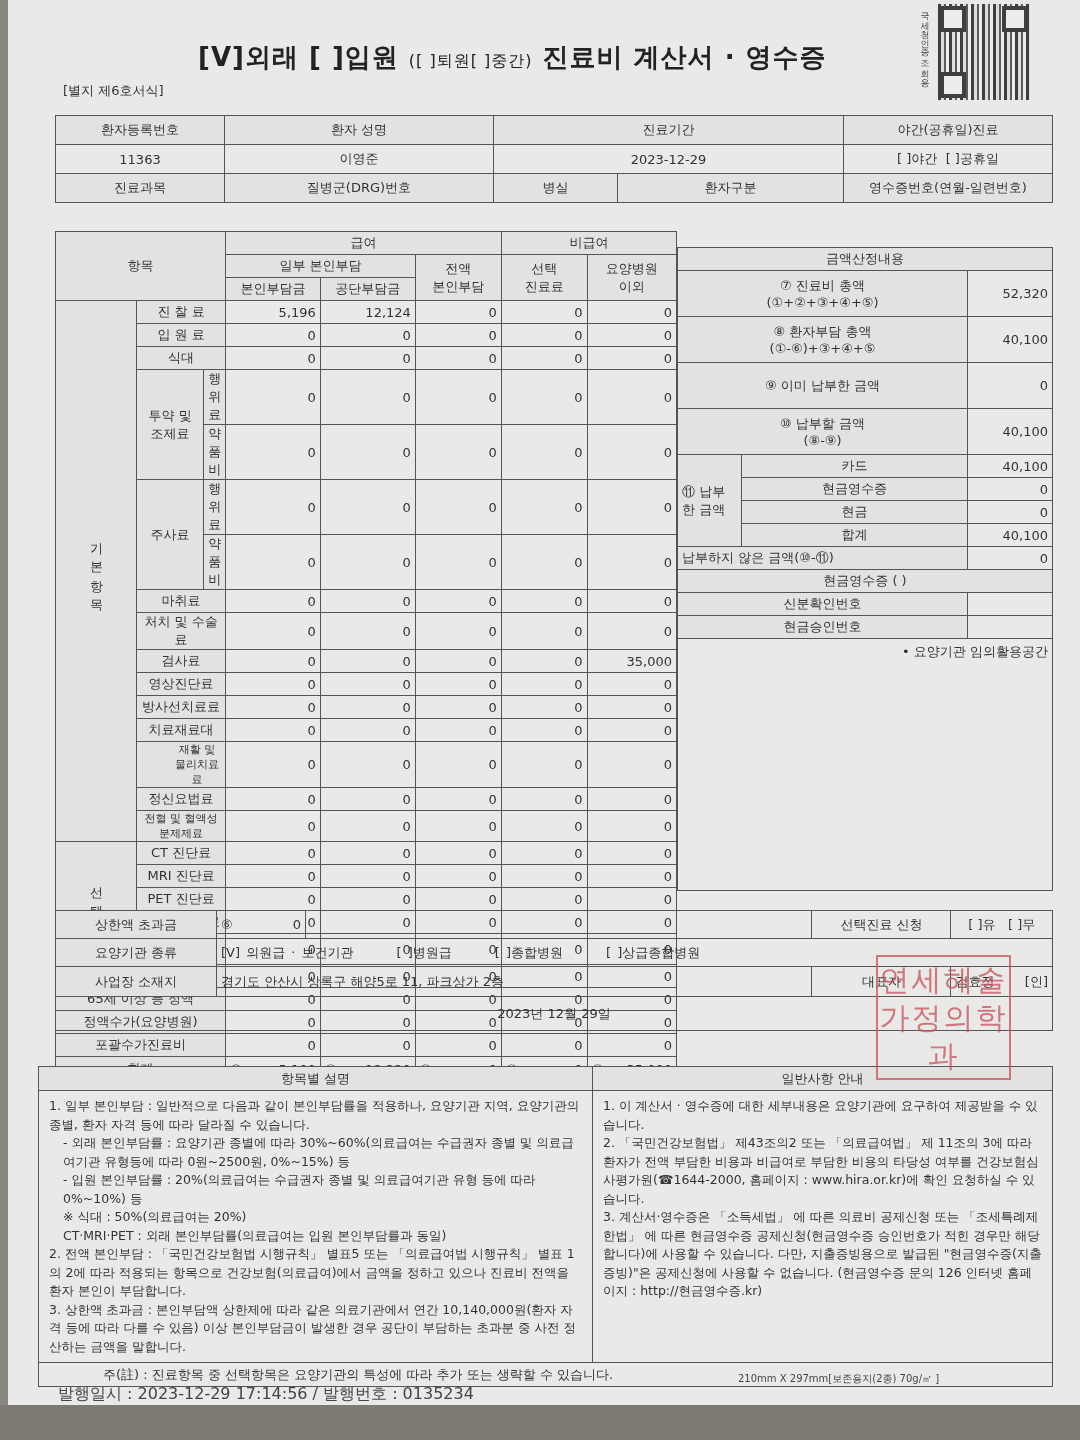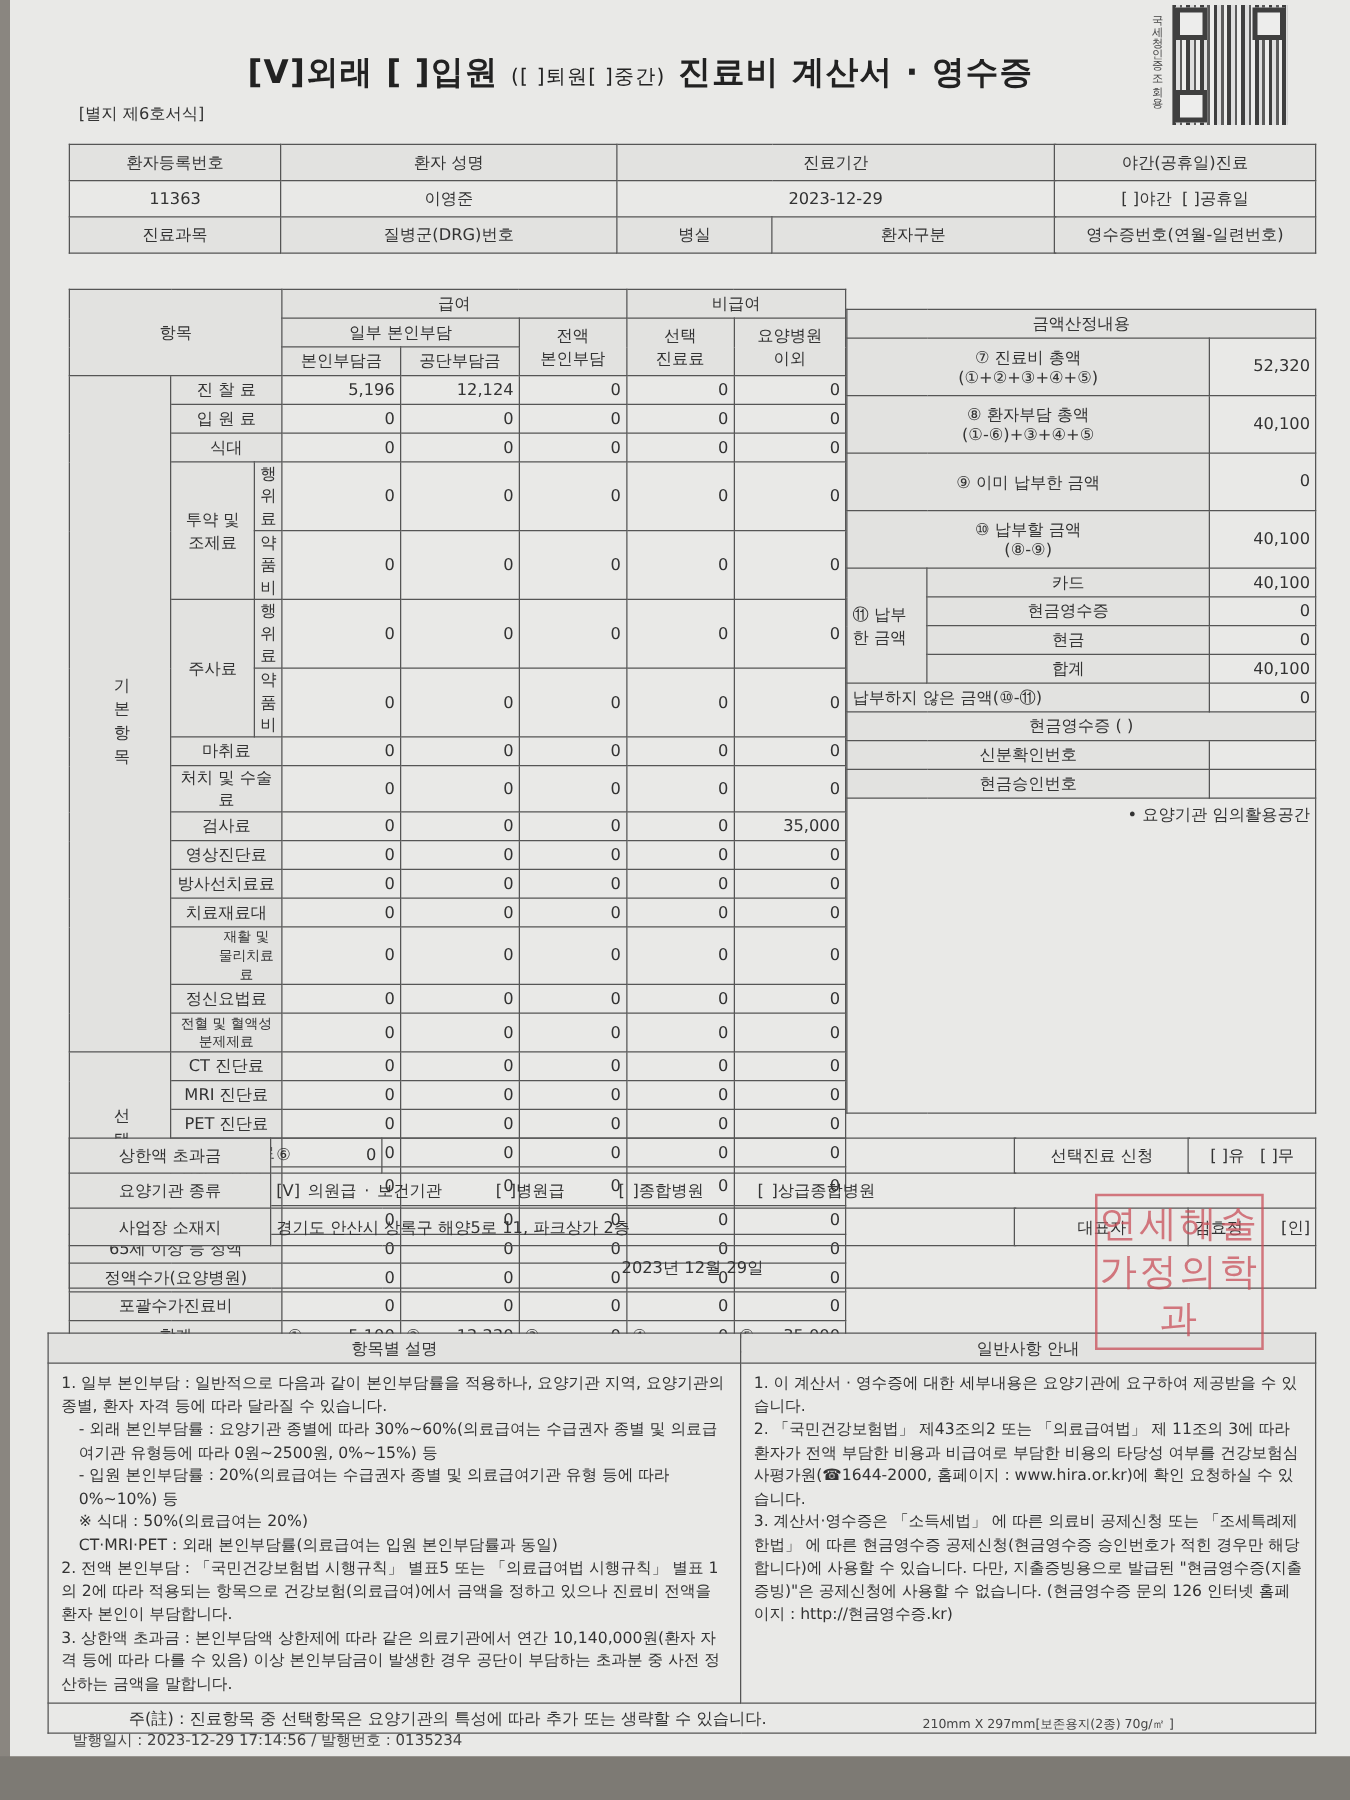--- a/index.html
+++ b/index.html
@@ -18,21 +18,21 @@
   .qrlabel{position:absolute;left:908px;top:6px;width:14px;font-size:9px;line-height:10px;color:#444;writing-mode:vertical-rl;}
   table{border-collapse:collapse;}
   td{border:1.5px solid #555;font-size:13px;padding:0 4px;height:22px;}
   .c{text-align:center;}
   .r{text-align:right;}
   .shade{background:#e2e2e0;}
   .sec{position:absolute;}
   .vlabel{writing-mode:vertical-rl;text-orientation:upright;letter-spacing:6px;text-align:center;}
   .note{font-size:12.5px;line-height:18.5px;padding:6px 10px;vertical-align:top;}
   .stamp{position:absolute;left:868px;top:955px;width:135px;height:125px;border:2px solid #c9505a;color:#c9505a;opacity:.75;font-size:30px;line-height:38px;text-align:center;letter-spacing:2px;box-sizing:border-box;padding-top:4px;}
-  .footer{position:absolute;font-size:12px;color:#444;}
+  .footer{position:absolute;font-size:16px;color:#444;}
 </style>
 </head>
 <body>
 
 <div class="paper">
   <div class="title">
     <span>[V]외래</span>
     <span>[ ]입원</span>
     <small>([ ]퇴원[ ]중간)</small>
     <span>진료비 계산서 · 영수증</span>

